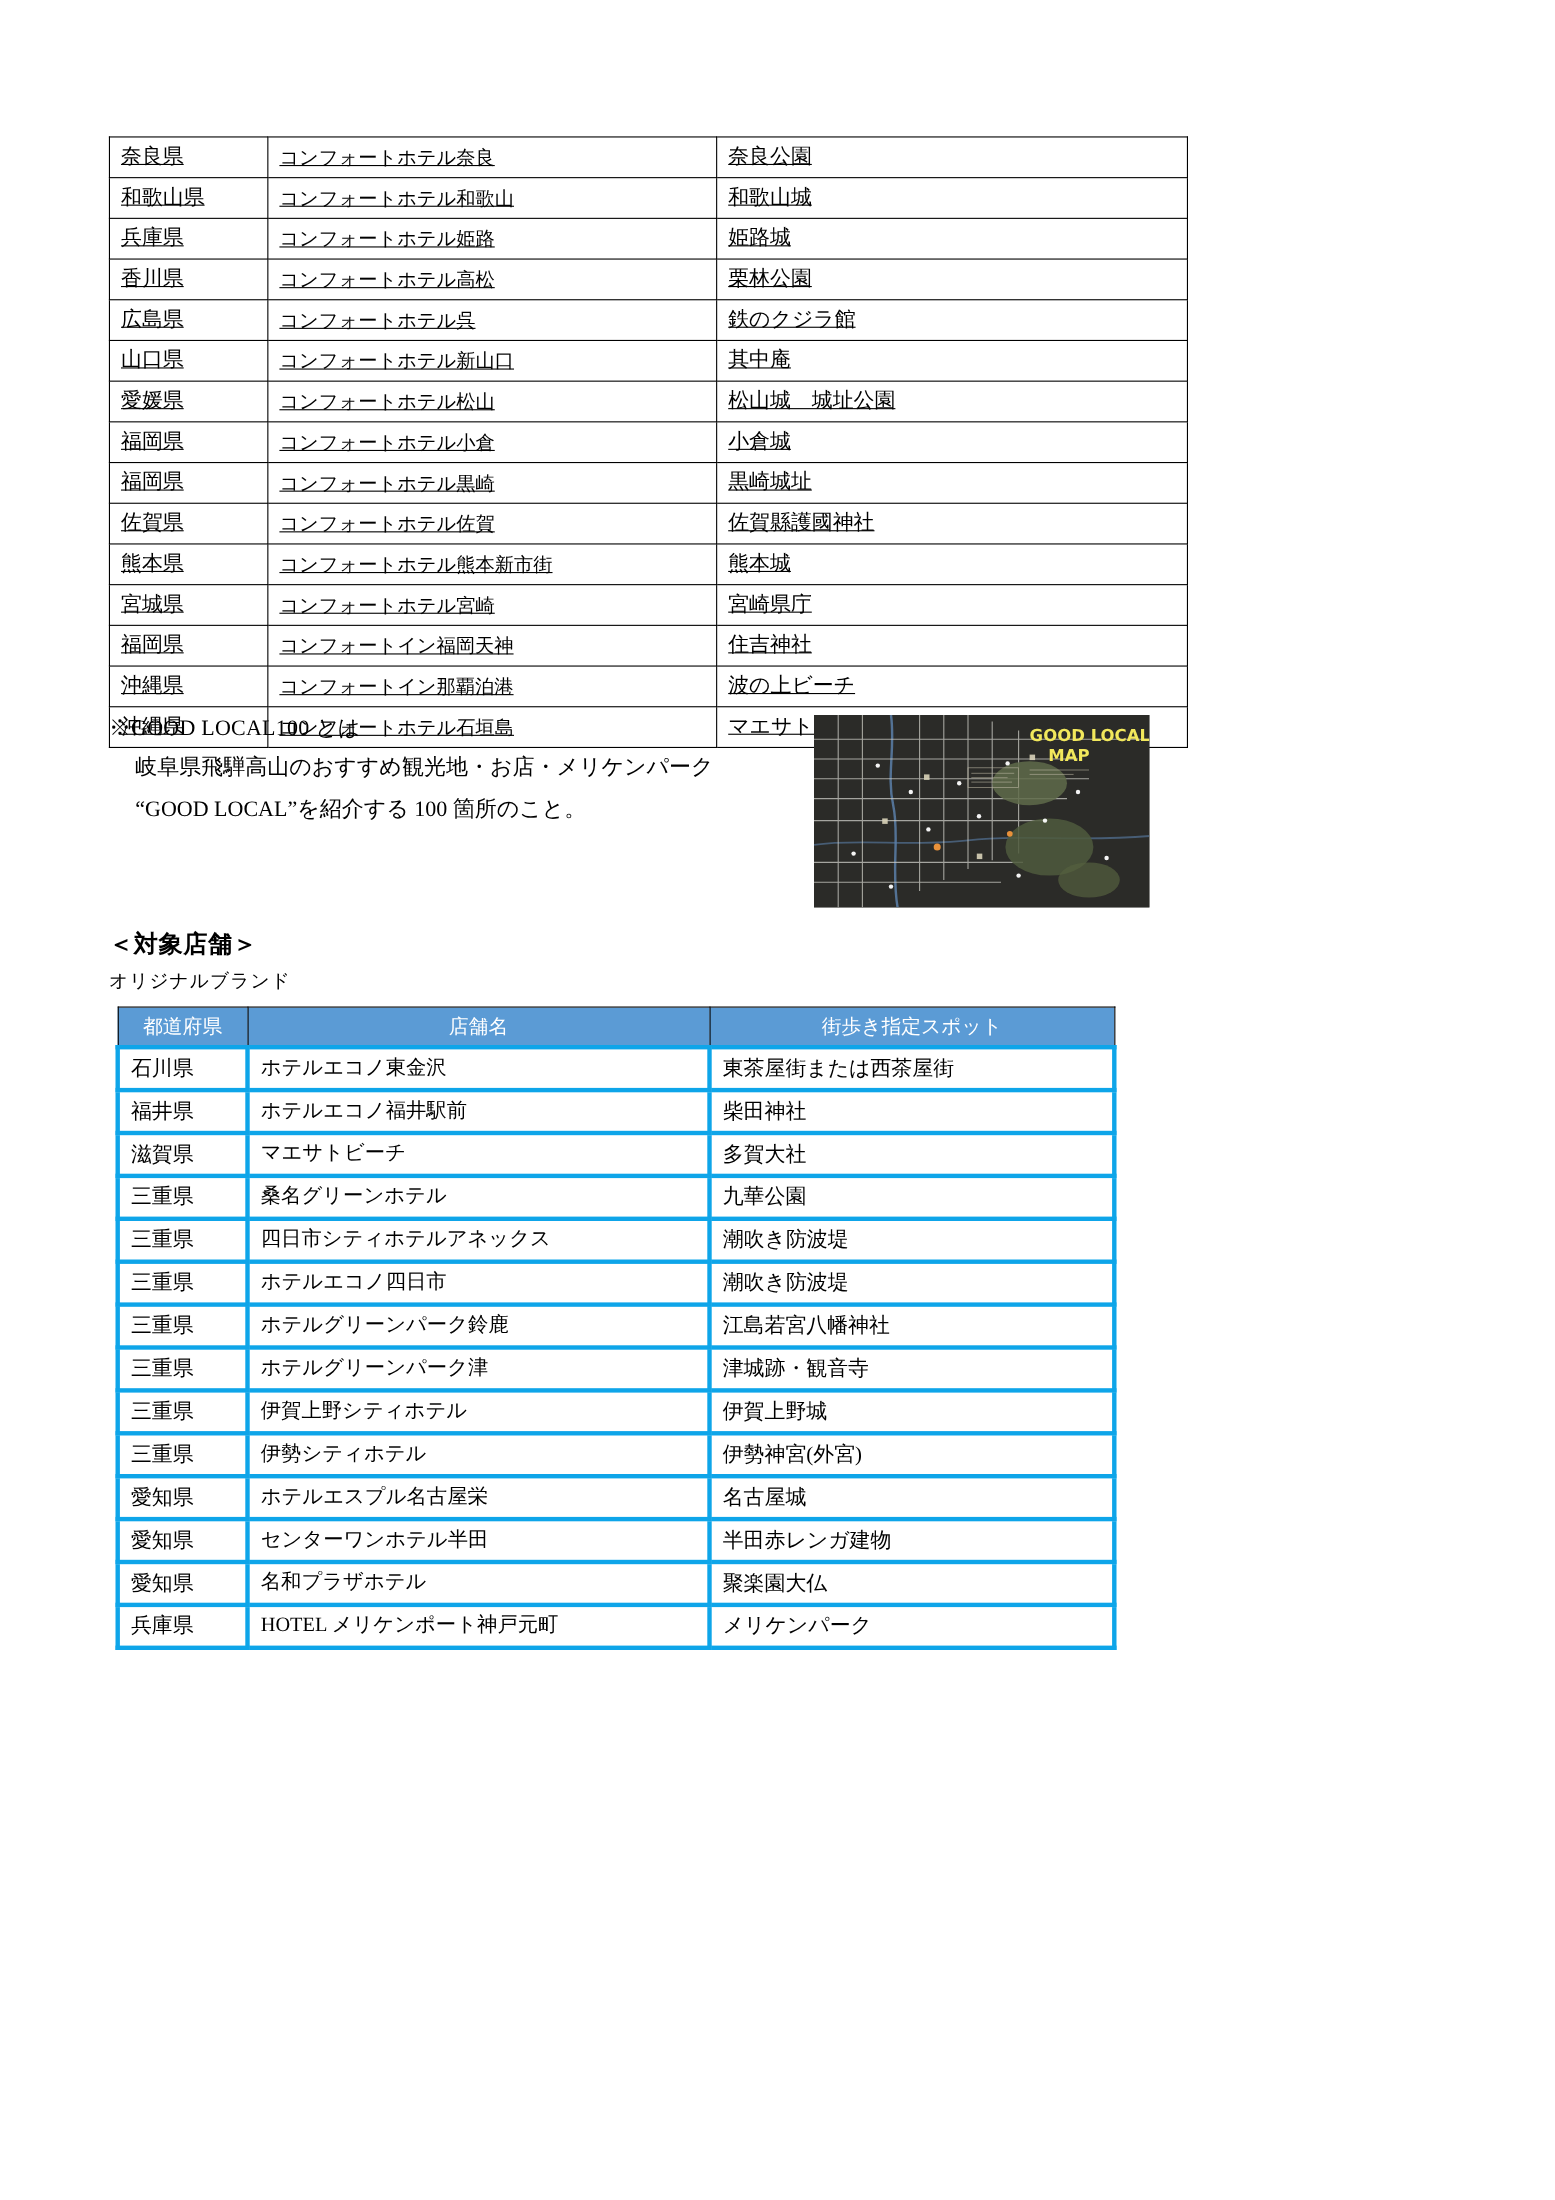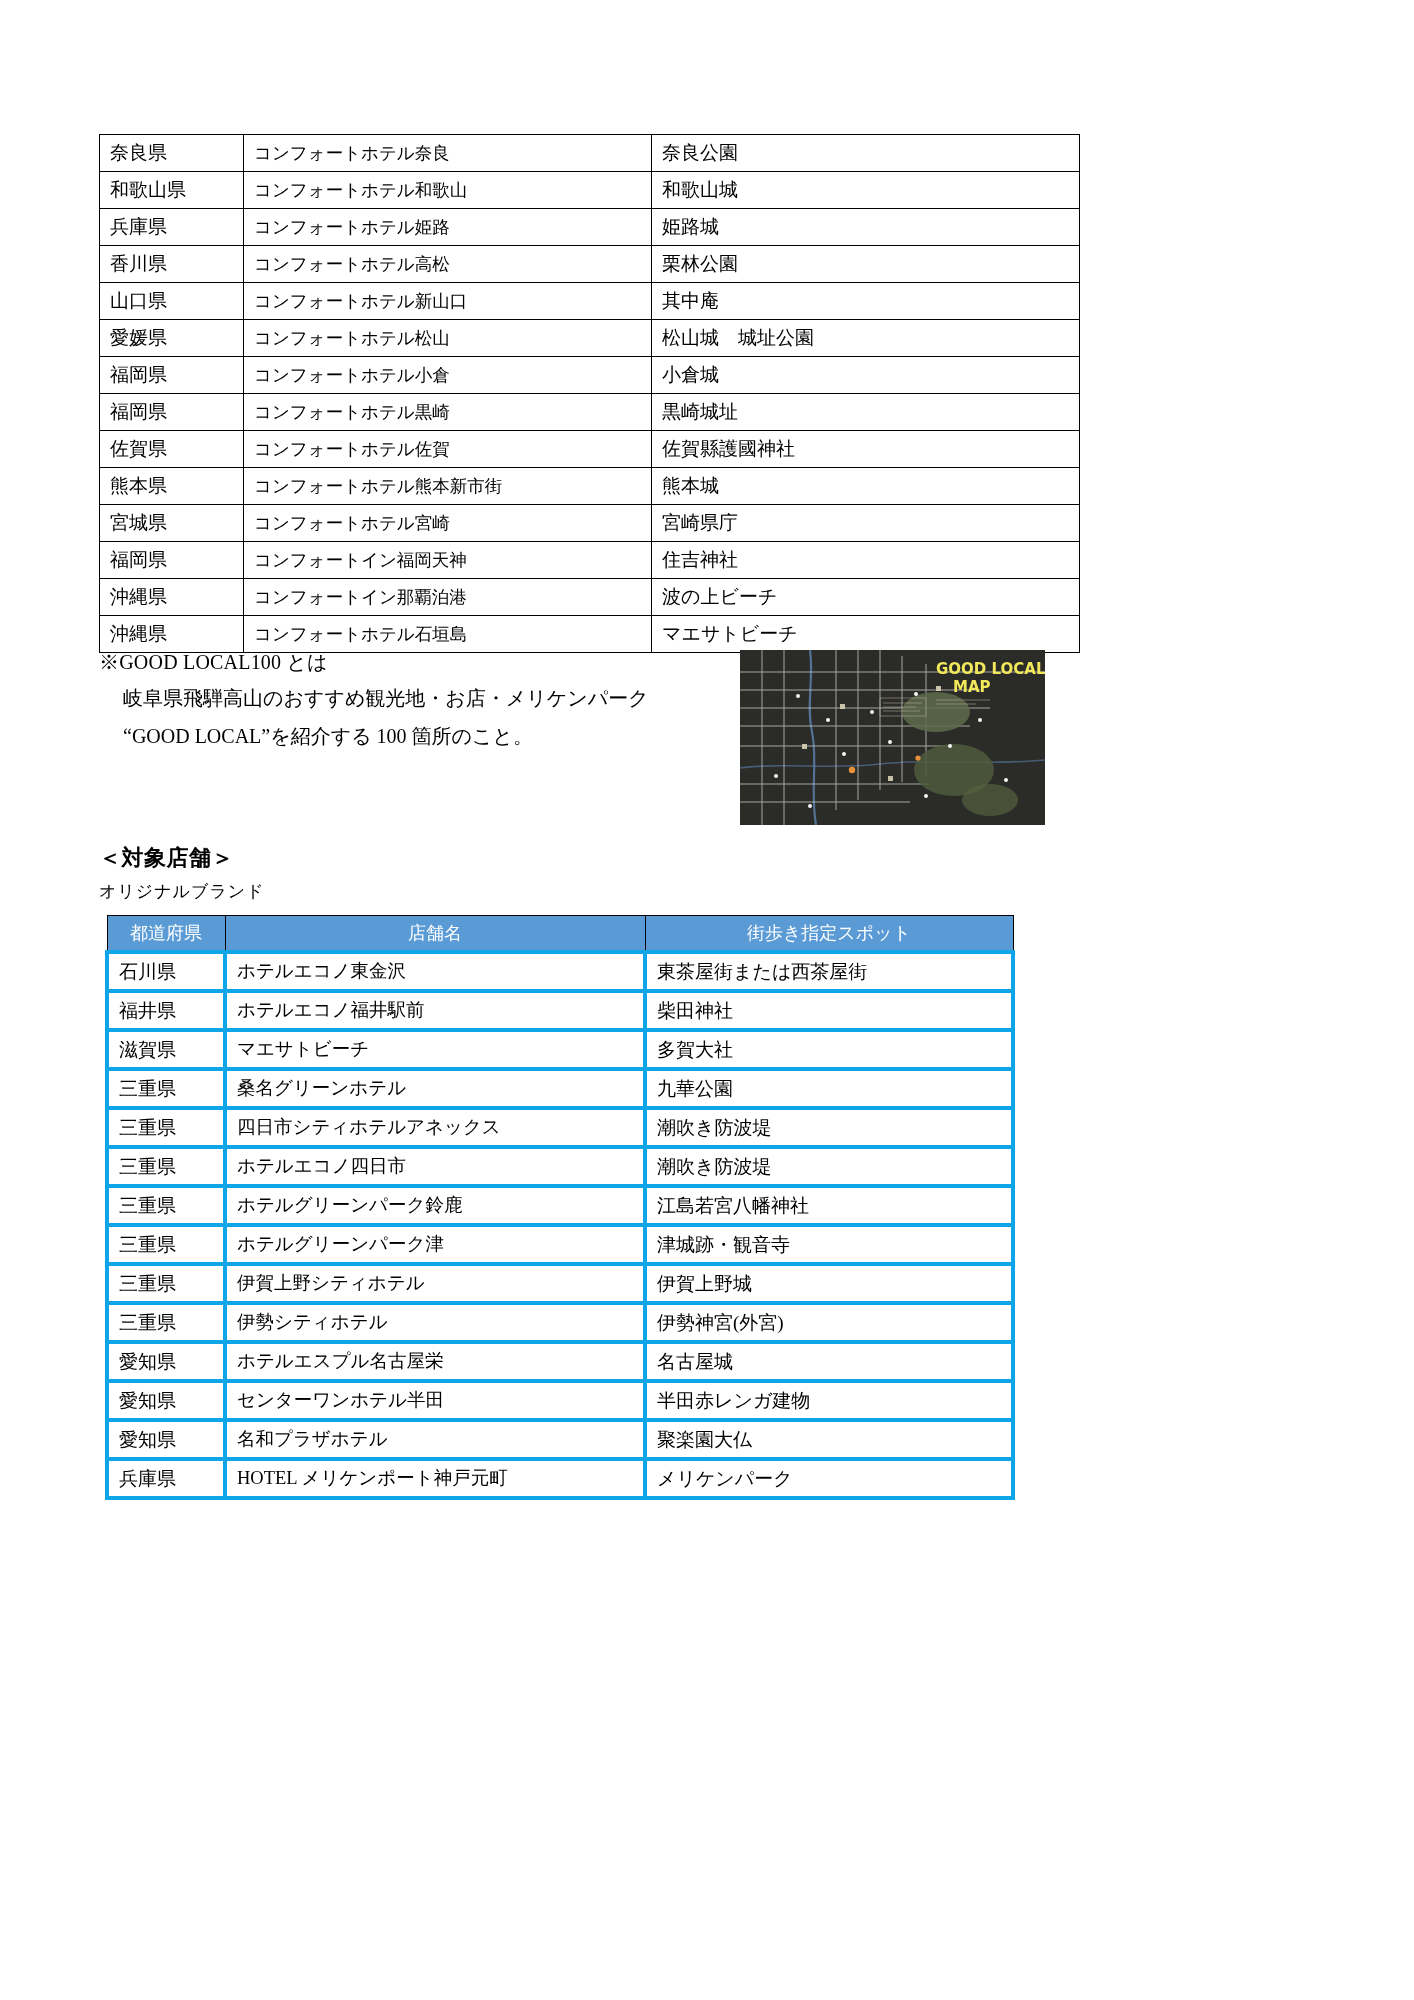--- a/index.html
+++ b/index.html
@@ -24,24 +24,25 @@
     width: 1414px;
     height: 2000px;
     box-sizing: border-box;
     padding: 0;
   }
 
   
   .table-continuation {
     position: absolute;
     left: 99px;
-    top: 134px;
+    top: 124px;
     width: 947px;
     border-collapse: collapse;
     table-layout: fixed;
+    text-decoration: underline;
   }
   .table-continuation td {
     border: 1px solid #000000;
     height: 36px;
     padding: 0 0 0 10px;
     font-size: 19px;
     line-height: 36px;
     vertical-align: middle;
     white-space: nowrap;
     overflow: hidden;
@@ -159,20 +160,25 @@
       </tr>
       <tr>
         <td class="c-pref">兵庫県</td>
         <td class="c-store">コンフォートホテル姫路</td>
         <td class="c-spot">姫路城</td>
       </tr>
       <tr>
         <td class="c-pref">香川県</td>
         <td class="c-store">コンフォートホテル高松</td>
         <td class="c-spot">栗林公園</td>
+      </tr>
+      <tr>
+        <td class="c-pref">広島県</td>
+        <td class="c-store">コンフォートホテル呉</td>
+        <td class="c-spot">鉄のクジラ館</td>
       </tr>
       <tr>
         <td class="c-pref">山口県</td>
         <td class="c-store">コンフォートホテル新山口</td>
         <td class="c-spot">其中庵</td>
       </tr>
       <tr>
         <td class="c-pref">愛媛県</td>
         <td class="c-store">コンフォートホテル松山</td>
         <td class="c-spot">松山城　城址公園</td>

